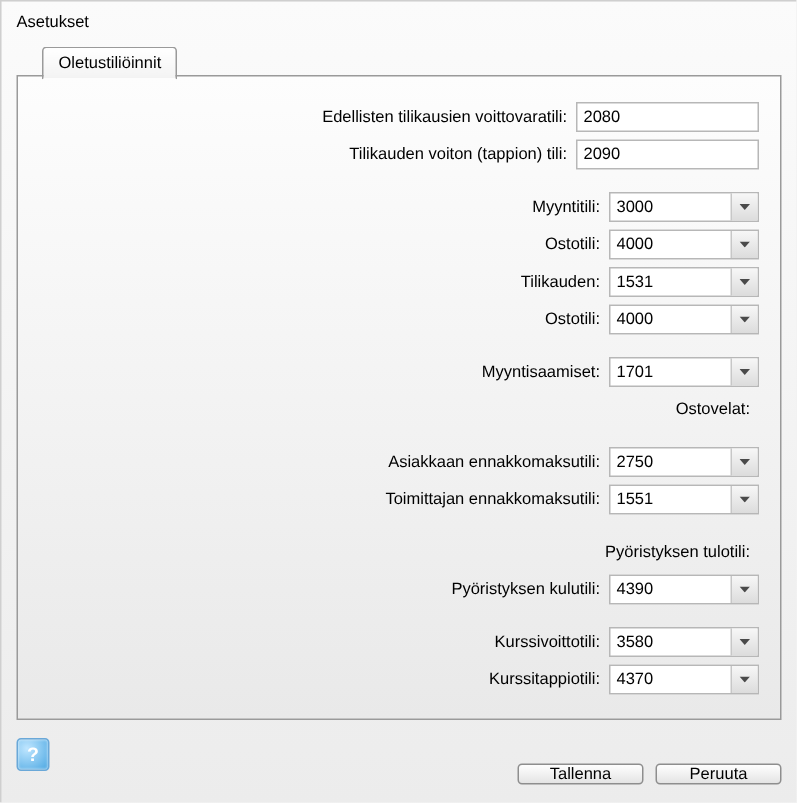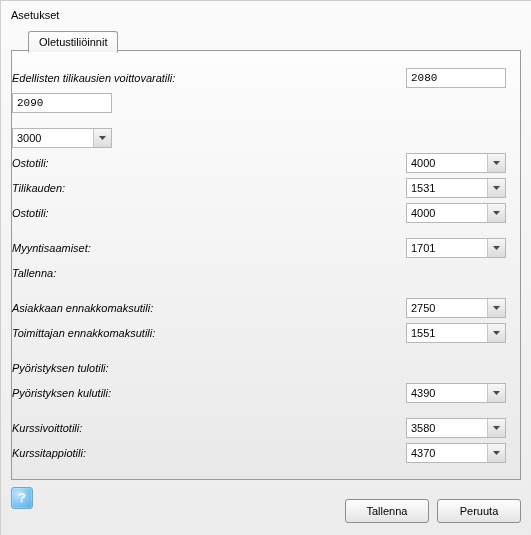--- a/index.html
+++ b/index.html
@@ -58,35 +58,34 @@
   }
   .row {
     display: flex;
     align-items: center;
     height: 25px;
     padding-right: 14px;
   }
   .gap { height: 10px; }
   .lbl {
     flex: 1;
-    text-align: left;
+    text-align: right;
     padding-right: 6px;
     font-size: 11px;
     color: #000;
-    font-style: italic;
   }
   .textfield {
-    width: 100px;
+    width: 122px;
     height: 20px;
     border: 1px solid #b7b7b7;
     background: #fff;
     font-size: 11px;
     padding: 0 4px;
     box-sizing: border-box;
-    font-family: Liberation Mono, monospace;
+    font-family: Liberation Sans, sans-serif;
   }
   .combo {
     width: 100px;
     height: 20px;
     position: relative;
     box-sizing: border-box;
   }
   .combo-input {
     width: 100%;
     height: 100%;
@@ -130,21 +129,21 @@
     justify-content: center;
     color: #fff;
     font-weight: bold;
     font-size: 13px;
     cursor: pointer;
     box-shadow: inset 0 0 2px rgba(255,255,255,.8);
   }
   .spacer { flex: 1; }
   .btn {
     min-width: 84px;
-    height: 24px;
+    height: 14px;
     margin-left: 8px;
     background: linear-gradient(to bottom, #fefefe 0%, #e4e4e4 100%);
     border: 1px solid #8e8e8e;
     border-radius: 3px;
     font-size: 11px;
     font-family: inherit;
     cursor: pointer;
     padding: 0 14px;
     margin-top: 27px;
   }
@@ -162,26 +161,28 @@
     </div>
   </div>
 
   <div class="tabpanel">
 
     <div class="row">
       <span class="lbl">Edellisten tilikausien voittovaratili:</span>
       <input class="textfield" value="2080" style="">
     </div>
     <div class="row">
+      <span class="lbl">Tilikauden voiton (tappion) tili:</span>
       <input class="textfield" value="2090" style="">
     </div>
 
     <div class="gap"></div>
 
     <div class="row">
+      <span class="lbl">Myyntitili:</span>
       <div class="combo">
         <input class="combo-input" value="3000" style="">
         <div class="combo-btn">
             <svg width="7" height="4">
               <polygon points="0,0 7,0 3.5,4" fill="#4a4a4a"></polygon>
             </svg>
           </div>
       </div>
     </div>
     <div class="row">
@@ -225,21 +226,21 @@
       <div class="combo">
         <input class="combo-input" value="1701" style="">
         <div class="combo-btn">
             <svg width="7" height="4">
               <polygon points="0,0 7,0 3.5,4" fill="#4a4a4a"></polygon>
             </svg>
           </div>
       </div>
     </div>
     <div class="row">
-      <span class="lbl">Tallenna:</span>
+      <span class="lbl">Ostovelat:</span>
     </div>
 
     <div class="gap"></div>
 
     <div class="row">
       <span class="lbl">Asiakkaan ennakkomaksutili:</span>
       <div class="combo">
         <input class="combo-input" value="2750" style="">
         <div class="combo-btn">
             <svg width="7" height="4">

